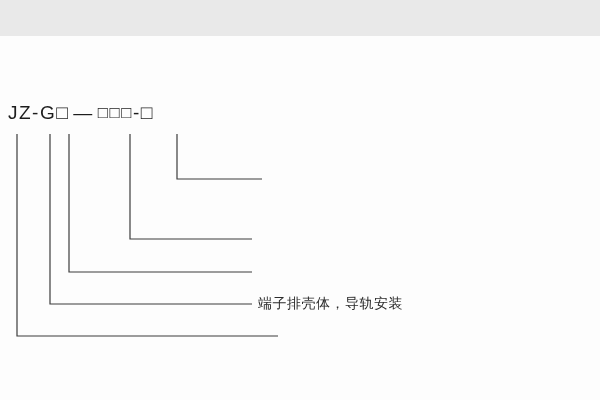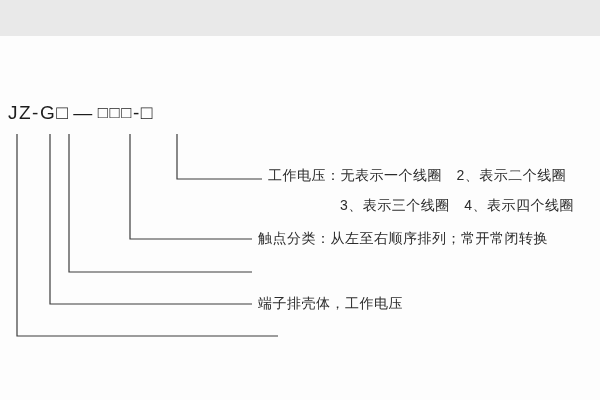--- a/index.html
+++ b/index.html
@@ -62,23 +62,20 @@
 
   <div class="code">
     <span class="seg">JZ-G</span>
     <span class="seg">□</span>
     <span class="seg sep">—</span>
     <span class="seg boxes">□□□</span>
     <span class="seg">-</span>
     <span class="seg">□</span>
   </div>
 
-  <div class="label" style="left:268px; top:140px;">工作电压：无表示一个线圈　2、表示二个线圈</div>
-
-  <div class="label" style="left:340px; top:170px;">3、表示三个线圈　4、表示四个线圈</div>
-
-  <div class="label" style="left:258px; top:203px;">触点分类：从左至右顺序排列；常开常闭转换</div>
 
 
-  <div class="label" style="left:258px; top:268px;">端子排壳体，工作电压</div>
+
+
+  <div class="label" style="left:258px; top:268px;">端子排壳体，导轨安装</div>
 
 
 </div>
 
 </body></html>

